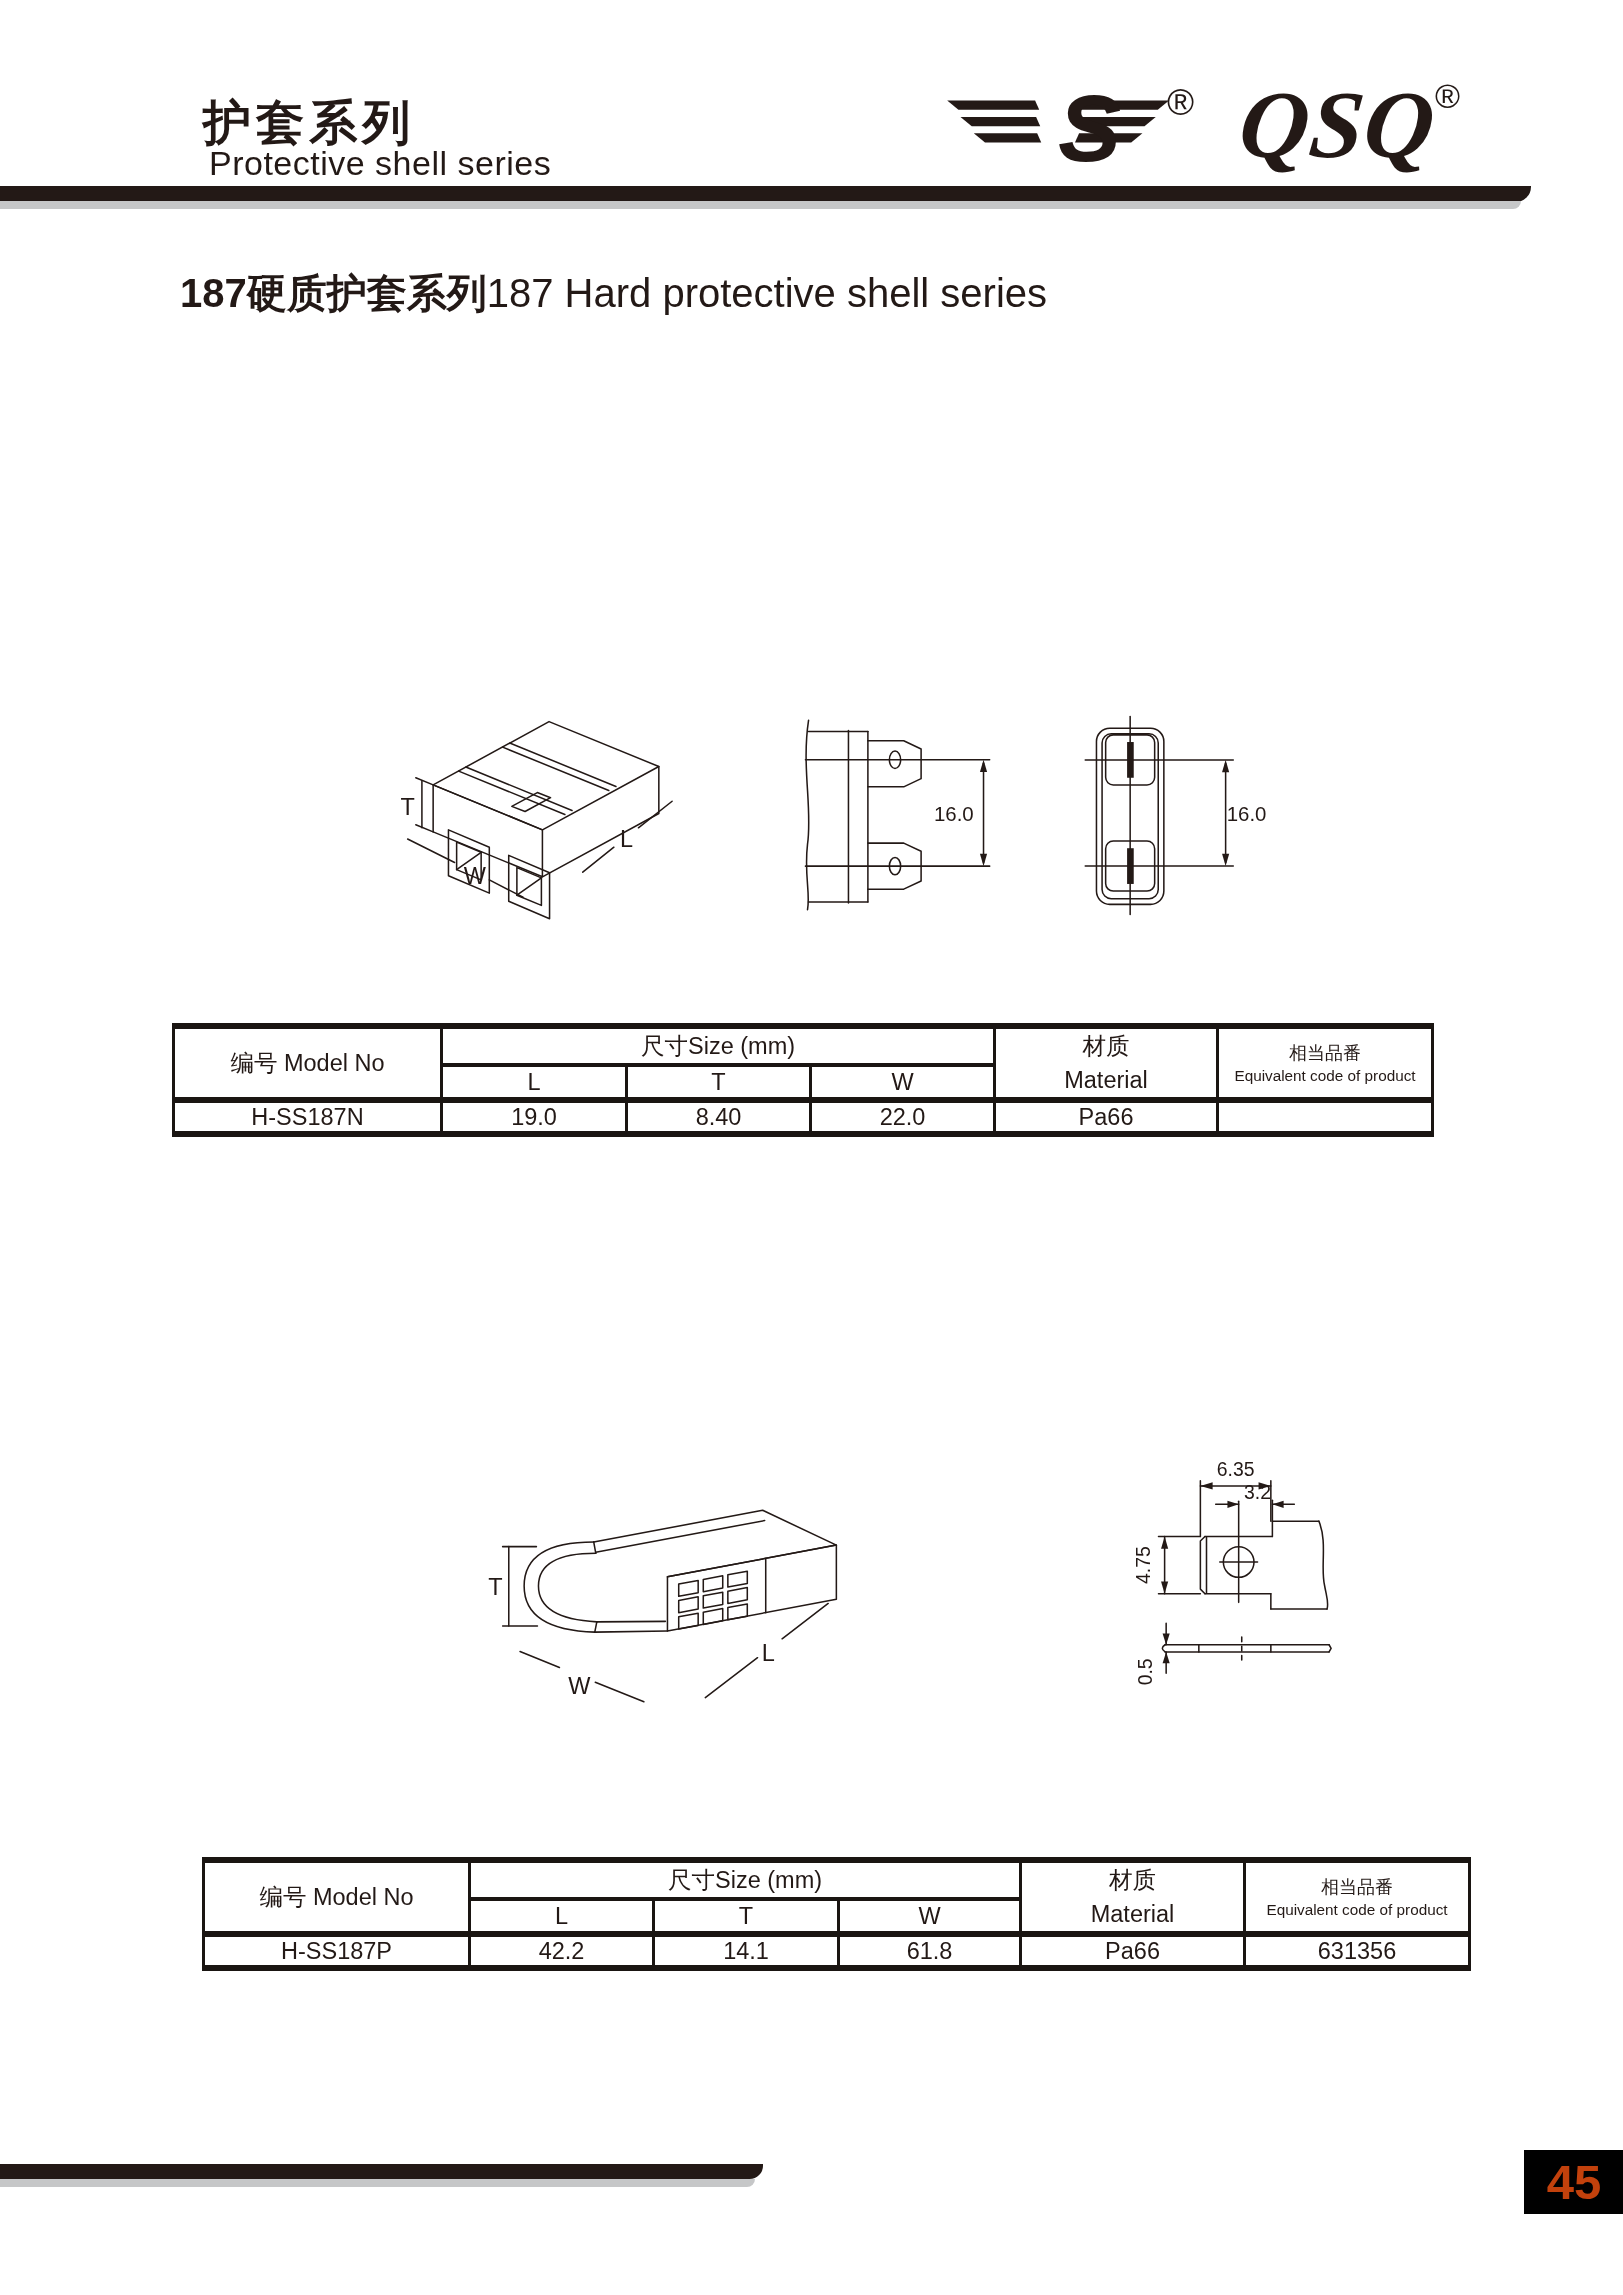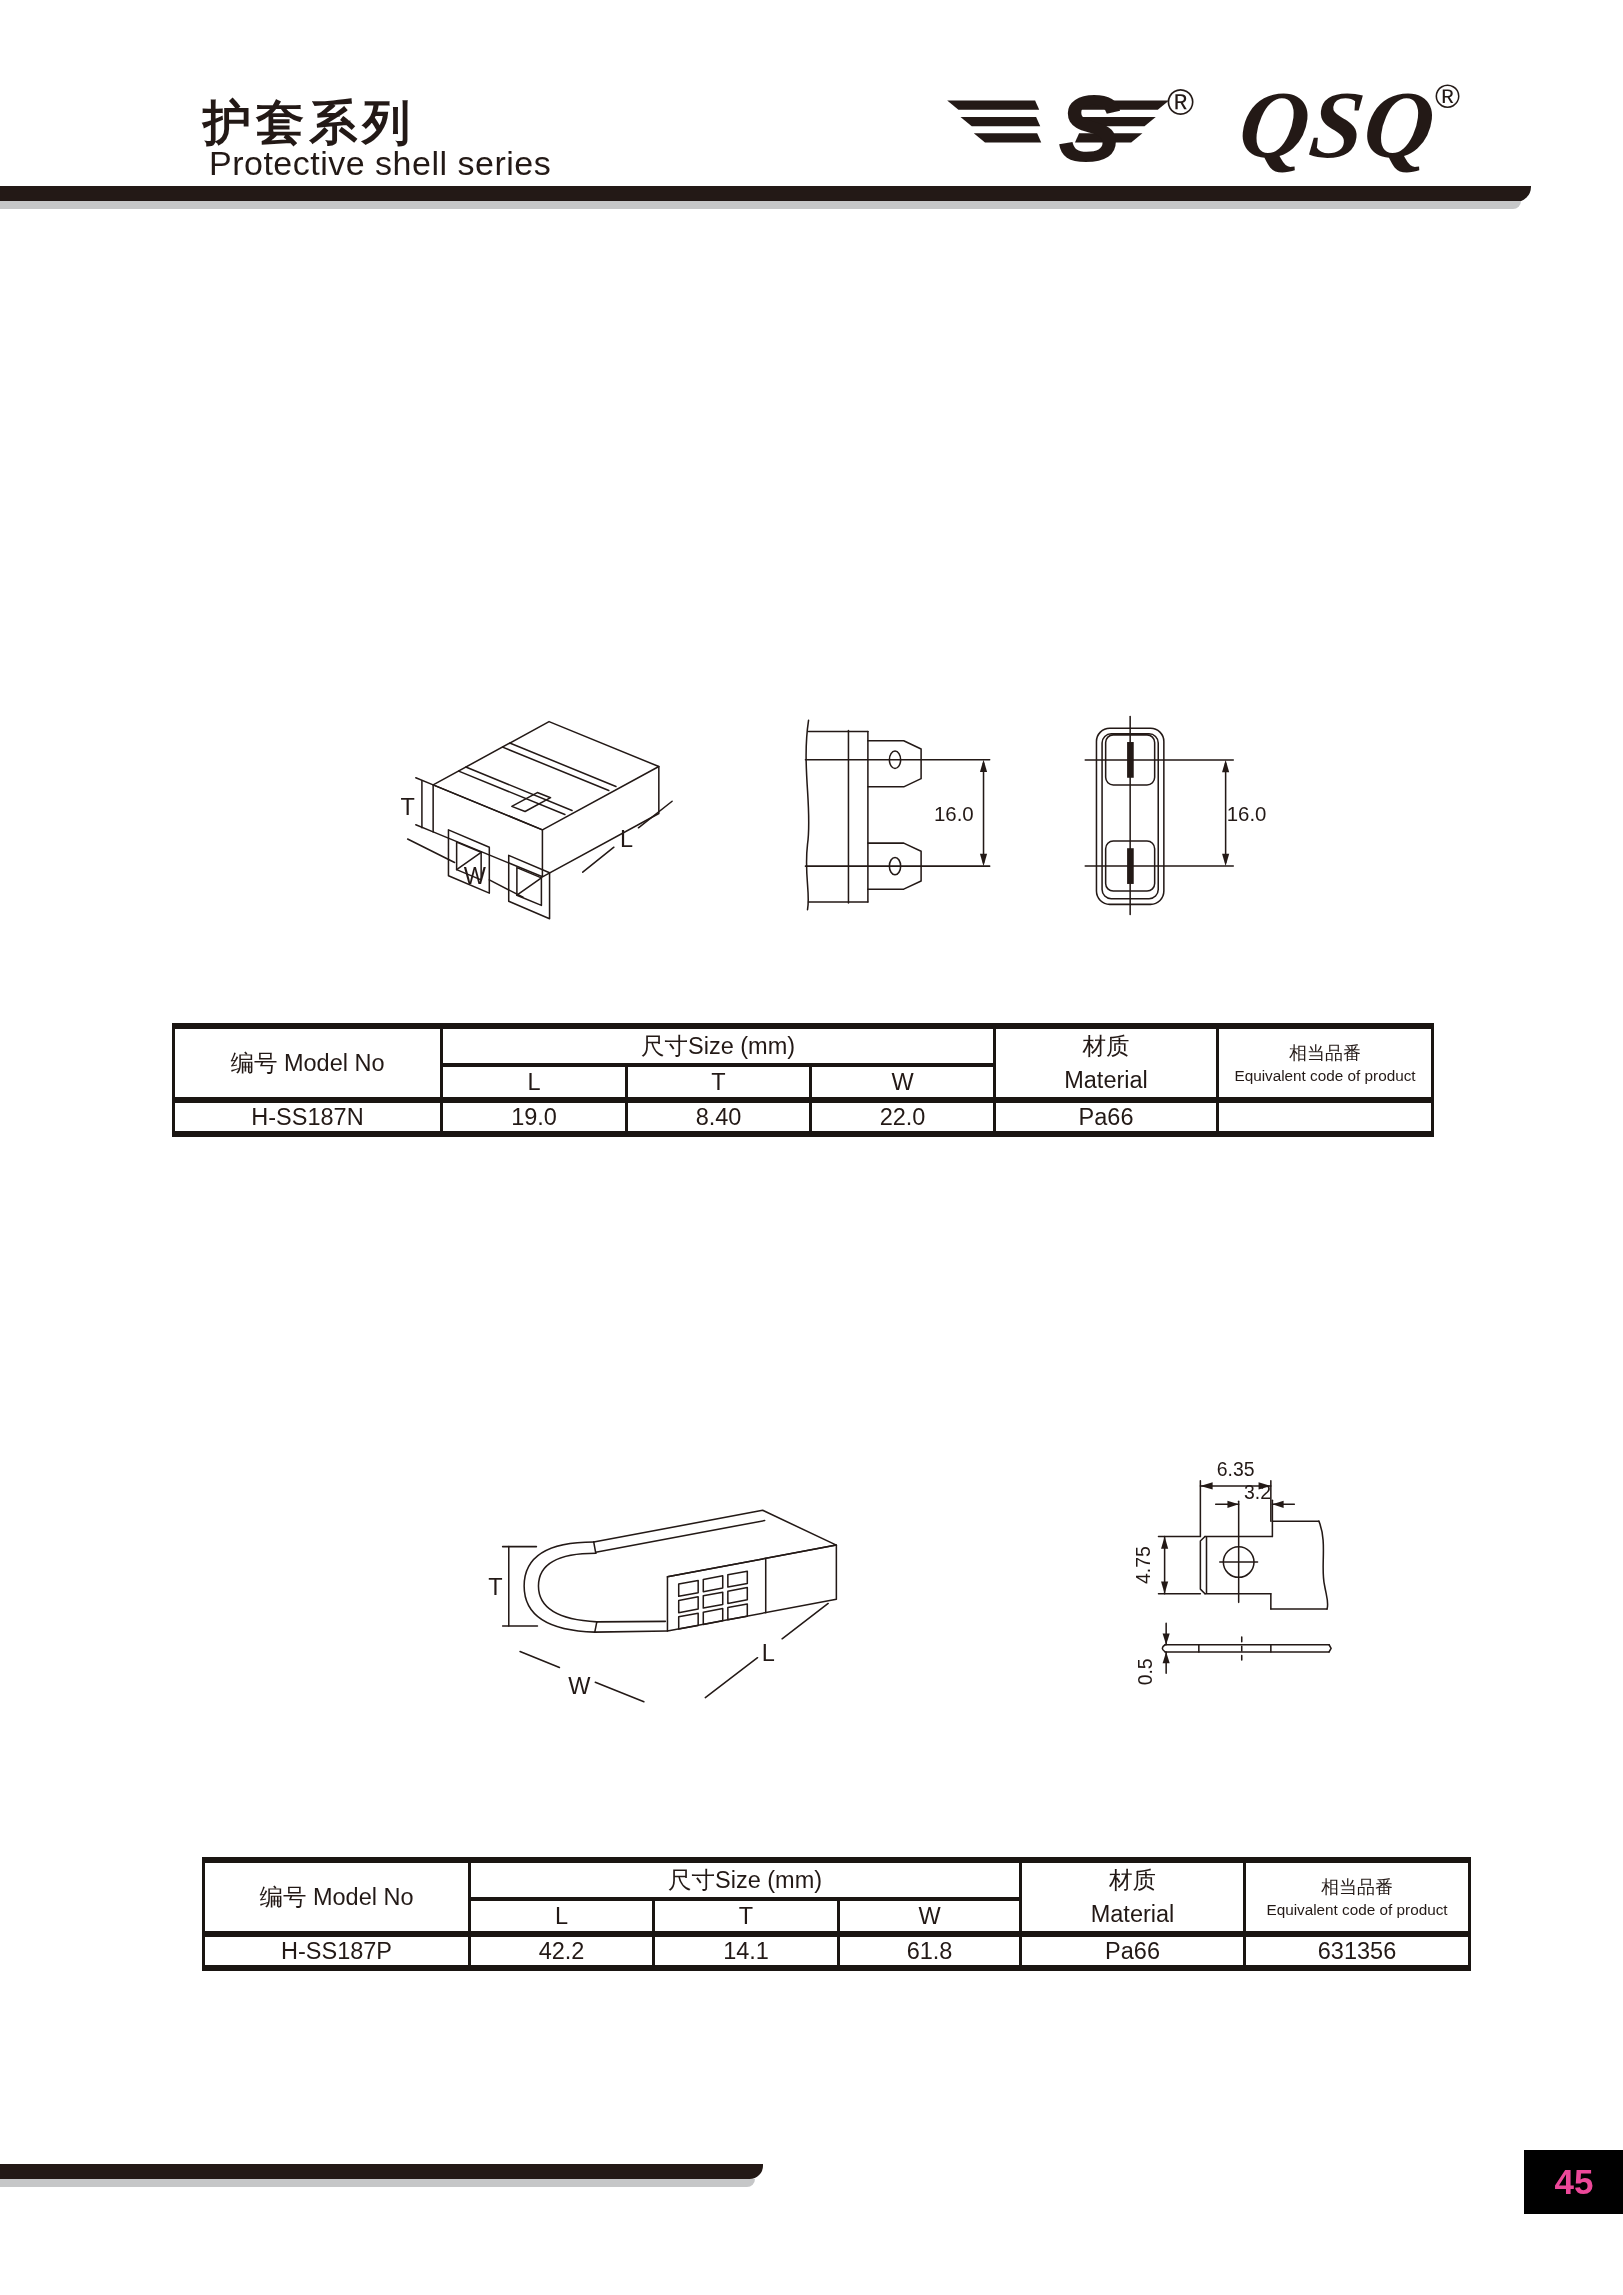--- a/index.html
+++ b/index.html
@@ -56,21 +56,21 @@
   .equiv-cn{font-size:18px;display:block;line-height:1.5;}
   .equiv-en{font-size:15.3px;display:block;line-height:1.2;}
   
   .fbar-black{left:0;top:2164px;width:763px;height:15.3px;background:#231916;border-radius:0 0 13.3px 0;}
   .fbar-gray{left:0;top:2179px;width:755px;height:8.2px;background:#c6c7c8;border-radius:0 0 10.2px 0;}
   .company{left:837px;top:2156px;font-size:29px;font-style:italic;white-space:nowrap;letter-spacing:0px;}
   .pagebox{
     left:1524px;top:2150px;width:100px;height:64px;background:#000000;
     display:flex;align-items:center;justify-content:center;
   }
-  .pagenum{color:#ec4899;font-size:35px;font-weight:bold;}
+  .pagenum{color:#c2410c;font-size:49px;font-weight:bold;}
   .contact{left:358px;top:2218px;font-size:22px;white-space:nowrap;}
 </style>
 </head>
 <body>
 
 <div class="page">
 
   <div class="abs hdr-cn">护套系列</div>
   <div class="abs hdr-en">Protective shell series</div>
   <div class="abs bar-black"></div>
@@ -88,20 +88,23 @@
       <polygon class="fill" points="400,106 276,106 268,124 378,124"></polygon>
       <text x="235" y="160" font-size="185" font-weight="bold" font-family="Liberation Serif, serif" font-style="italic" class="fill">S</text>
       <text x="448" y="70" font-size="72">®</text>
     </svg>
   </div>
 
   <div class="abs logo-qsq">
     <span class="qsq-text">QSQ</span><span class="reg-mark">®</span>
   </div>
 
+  <div class="abs sec-title">
+    <b>187硬质护套系列</b><span>187 Hard protective shell series</span>
+  </div>
 
   <div class="abs" style="left:378px;top:706px;">
     <svg width="337" height="215" viewBox="0 0 660 420">
       <path d="M335,30 L550,118 L322,242 L108,154 Z"></path>
       <path d="M108,154 L322,242 L322,334 L108,246 Z"></path>
       <path d="M550,118 L550,210 L322,334"></path>
       <path d="M158,127 L366,212 M172,119 L380,204"></path>
       <path d="M244,80 L452,165 M258,72 L466,157"></path>
       <path d="M262,196 l50,-27 l26,10 l-50,27 Z"></path>
 

